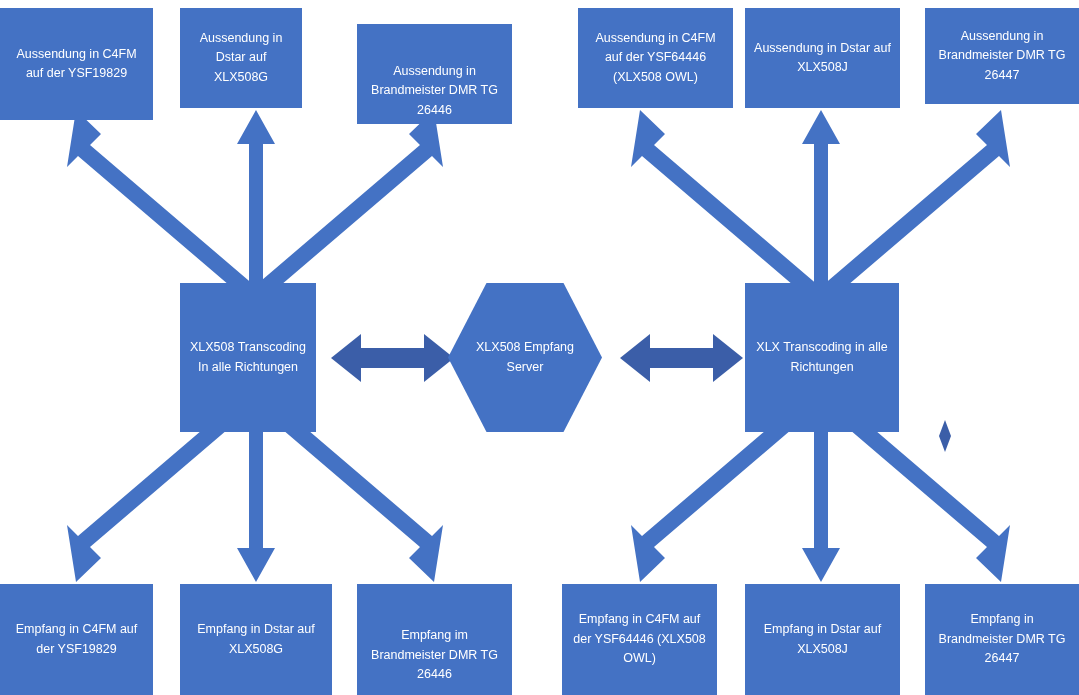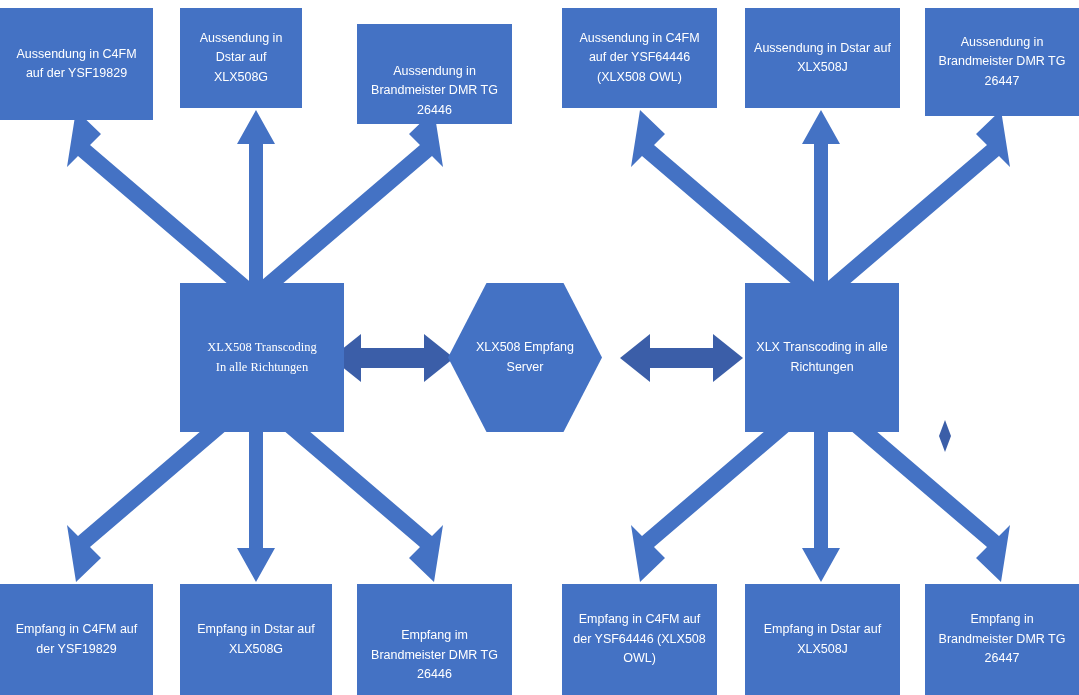--- a/index.html
+++ b/index.html
@@ -117,31 +117,31 @@
 
   <div class="node rect" style="left:0px;   top:8px;  width:153px; height:112px;">
     <span class="node-label">Aussendung in C4FM auf der YSF19829</span>
   </div>
   <div class="node rect" style="left:180px; top:8px;  width:122px; height:100px;">
     <span class="node-label">Aussendung in Dstar auf XLX508G</span>
   </div>
   <div class="node rect" style="left:357px; top:24px;  width:155px; height:100px;align-items:flex-end;">
     <span class="node-label">Aussendung in Brandmeister DMR TG 26446</span>
   </div>
-  <div class="node rect" style="left:562px; top:8px;  width:155px; height:100px;">
+  <div class="node rect" style="left:578px; top:8px;  width:155px; height:100px;">
     <span class="node-label">Aussendung in C4FM auf der YSF64446 (XLX508 OWL)</span>
   </div>
   <div class="node rect" style="left:745px; top:8px;  width:155px; height:100px;">
     <span class="node-label">Aussendung in Dstar auf XLX508J</span>
   </div>
-  <div class="node rect" style="left:925px; top:8px;  width:154px; height:108px;">
+  <div class="node rect" style="left:925px; top:8px;  width:154px; height:96px;">
     <span class="node-label">Aussendung in Brandmeister DMR TG 26447</span>
   </div>
 
-  <div class="node rect mid" style="left:180px; top:283px; width:164px; height:149px;font-family:Liberation Serif, serif;">
+  <div class="node rect mid" style="left:180px; top:283px; width:136px; height:149px;">
     <span class="node-label">XLX508 Transcoding
 In alle Richtungen</span>
   </div>
   <div class="node hex mid" style="left:448px; top:283px; width:154px; height:149px;">
     <span class="node-label">XLX508 Empfang Server</span>
   </div>
   <div class="node rect mid" style="left:745px; top:283px; width:154px; height:149px;">
     <span class="node-label">XLX Transcoding in alle Richtungen</span>
   </div>
 

